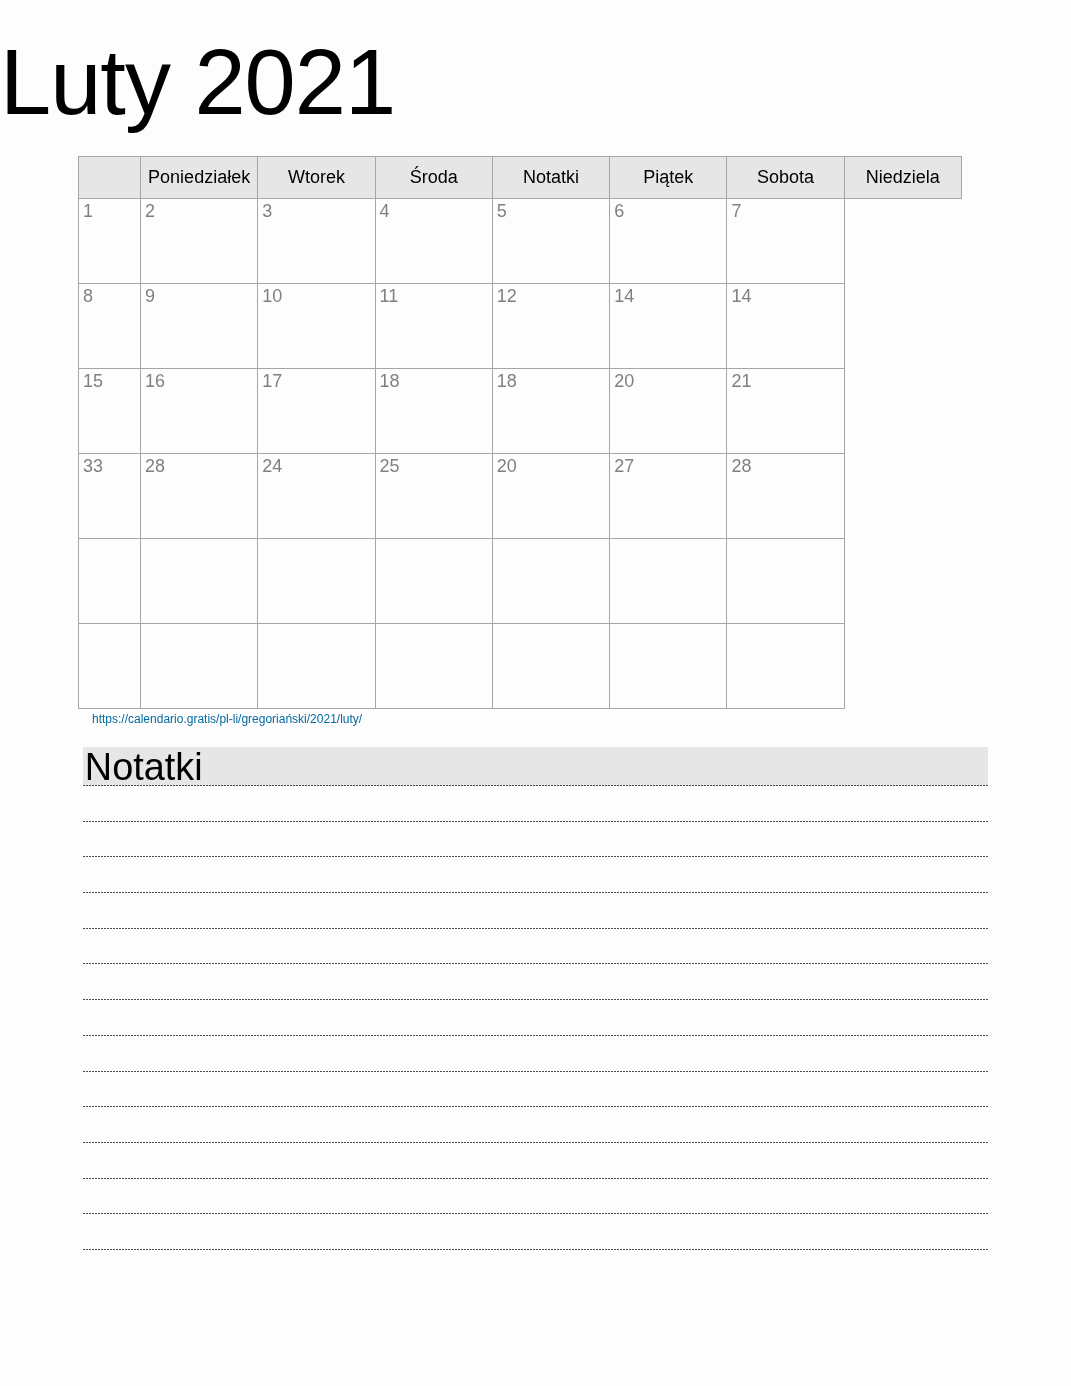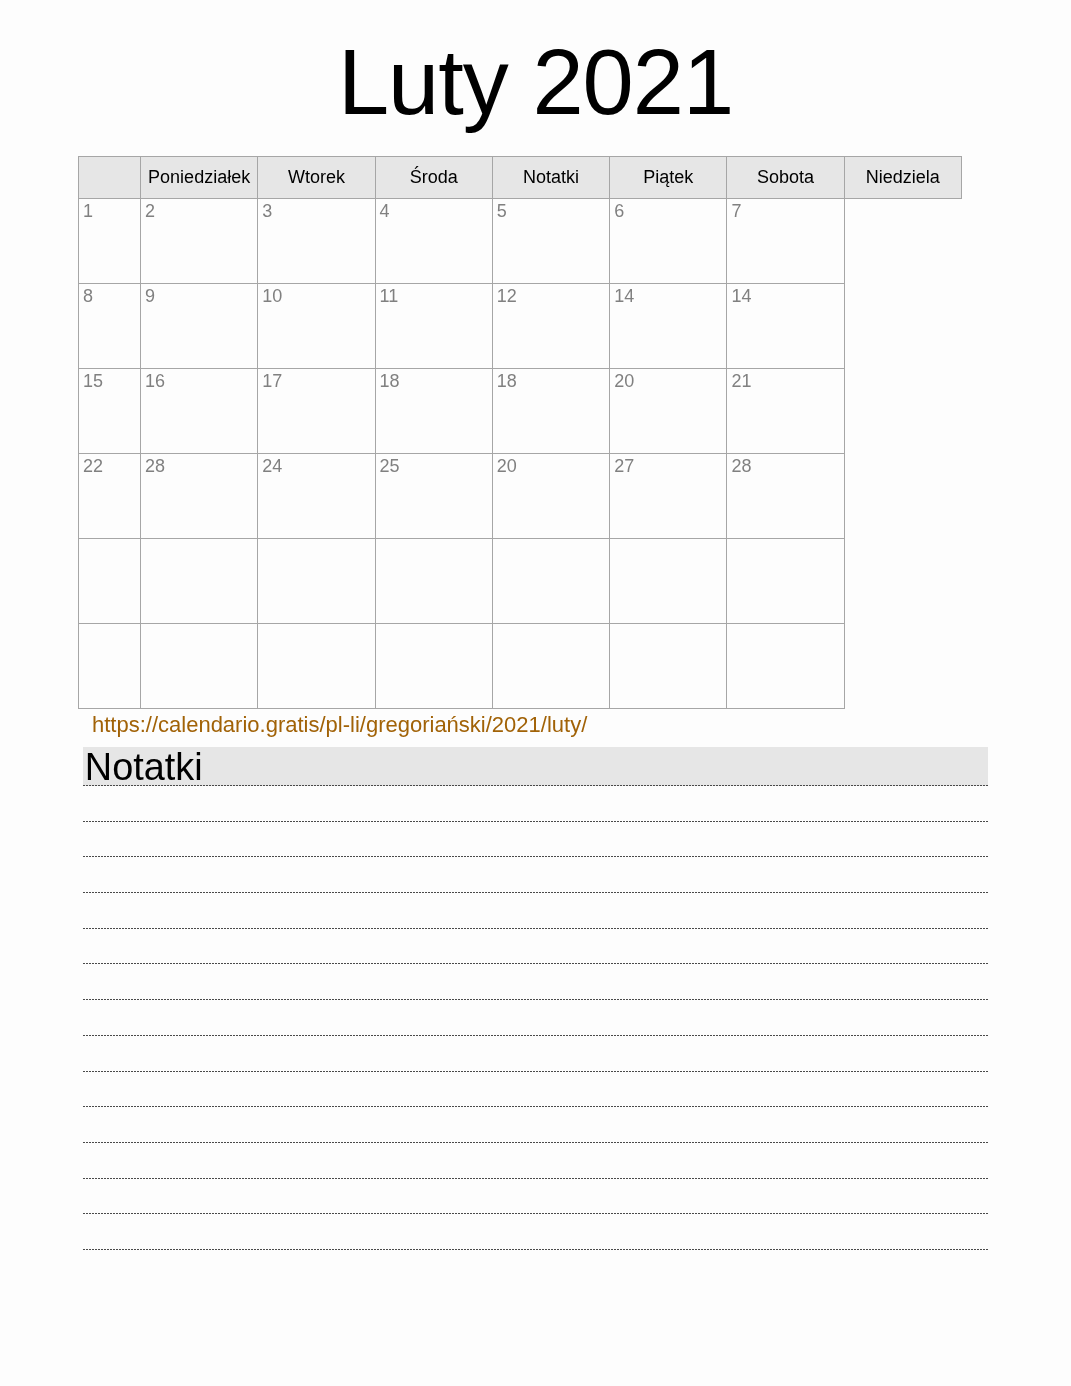--- a/index.html
+++ b/index.html
@@ -15,21 +15,20 @@
     width:1071px;height:1386px;
     background:var(--page-bg);
     font-family:"Liberation Sans", sans-serif;
     position:relative;
     color:#000;
   }
   .title{
     position:absolute;
     top:36px;left:0;width:100%;
     margin:0;
-    text-align:center;
     font-size:92px;
     font-weight:400;
     line-height:1;
     letter-spacing:-1px;
     color:#000;
   }
   table.calendar{
     position:absolute;
     left:78px;top:156px;
     width:884px;
@@ -64,22 +63,22 @@
     padding:2px 0 0 4px;
   }
   .daynum{
     color:var(--daynum-col);
     font-size:18px;
     line-height:1.2;
   }
   .source-url{
     position:absolute;
     left:92px;top:712px;
-    font-size:22px;
-    color:#a16207;
+    font-size:12px;
+    color:#0369a1;
     white-space:nowrap;
   }
   .notes{
     position:absolute;
     left:83px;top:747px;
     width:905px;
   }
   .rule{position:relative;}
   .rule::after{
     content:"";
@@ -157,21 +156,21 @@
       <tr>
         <td class="day"><span class="daynum">15</span></td>
         <td class="day"><span class="daynum">16</span></td>
         <td class="day"><span class="daynum">17</span></td>
         <td class="day"><span class="daynum">18</span></td>
         <td class="day"><span class="daynum">18</span></td>
         <td class="day"><span class="daynum">20</span></td>
         <td class="day"><span class="daynum">21</span></td>
       </tr>
       <tr>
-        <td class="day"><span class="daynum">22</span></td>
+        <td class="day"><span class="daynum">33</span></td>
         <td class="day"><span class="daynum">28</span></td>
         <td class="day"><span class="daynum">24</span></td>
         <td class="day"><span class="daynum">25</span></td>
         <td class="day"><span class="daynum">20</span></td>
         <td class="day"><span class="daynum">27</span></td>
         <td class="day"><span class="daynum">28</span></td>
       </tr>
       <tr>
         <td class="day"><span class="daynum"></span></td>
         <td class="day"><span class="daynum"></span></td>

